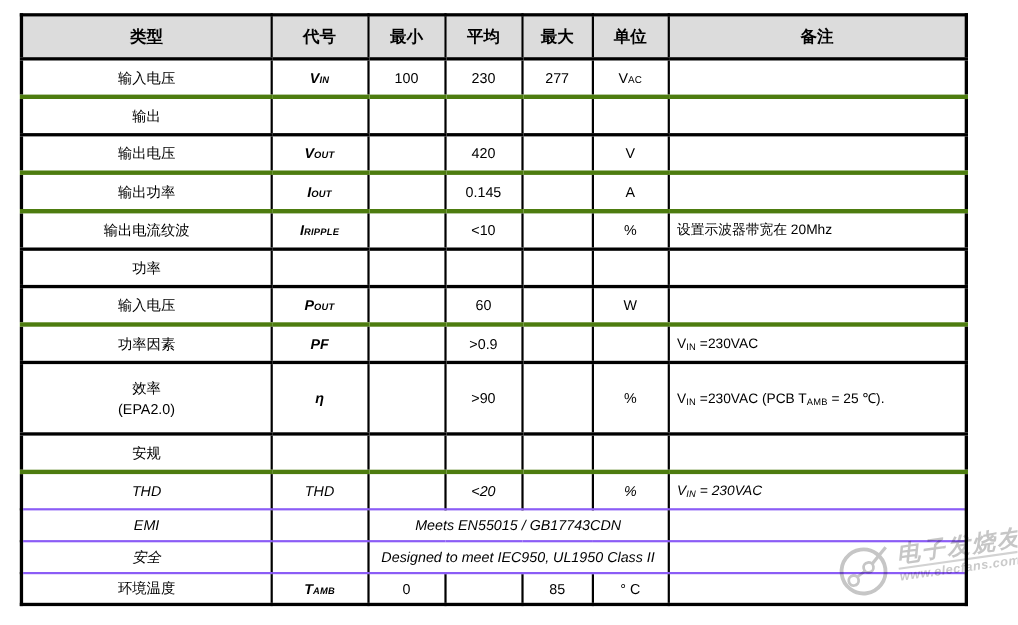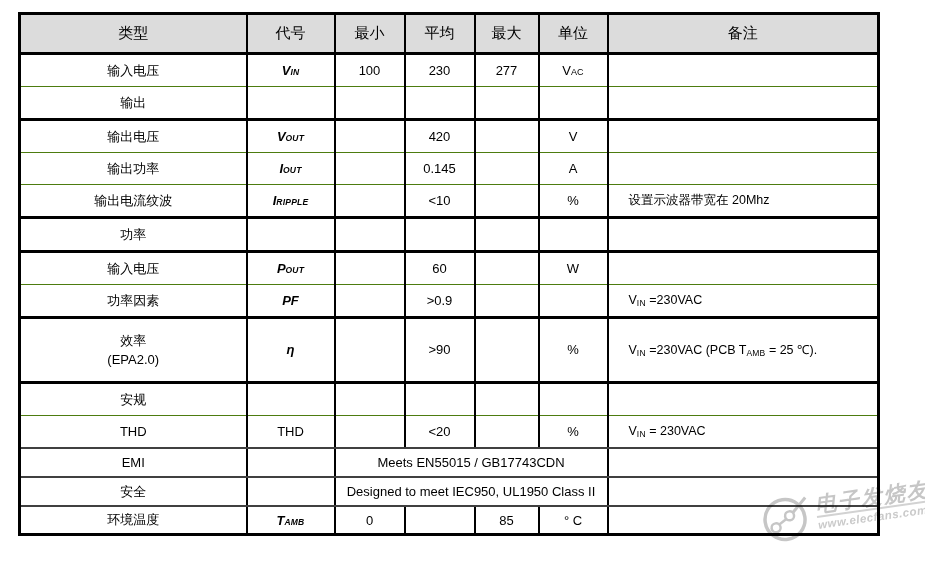--- a/index.html
+++ b/index.html
@@ -11,33 +11,33 @@
     position:absolute; left:18px; top:12px; width:859px;
     border-collapse:collapse; table-layout:fixed; background:#fff;
     border:3px solid #000;
   }
   th, td {
     border-left:2px solid #000; border-right:2px solid #000;
     text-align:center; vertical-align:middle; padding:0;
     overflow:hidden; white-space:nowrap;
   }
   thead th {
-    background:#dcdcdc; font-size:15px; font-weight:normal; height:37px;
+    background:#dcdcdc; font-size:15px; font-weight:bold; height:37px;
     border-bottom:3px solid #000;
   }
   tbody td { font-size:13px; height:31px; }
-  tr.bb-thin  td { border-bottom:1px solid #4d7c0f; }
-  tr.bb-mid   td { border-bottom:2px solid #404040; }
+  tr.bb-thin  td { border-bottom:4px solid #4d7c0f; }
+  tr.bb-mid   td { border-bottom:2px solid #8b5cf6;font-style:italic; }
   tr.bb-thick td { border-bottom:3px solid #000; }
   tr.kind-tall td { height:62px; white-space:normal; line-height:1.5; }
   tr.kind-span td { height:27px; }
   tbody tr:last-child td { height:26px; }
   .c-symbol .seg.em, .c-symbol .subsc.em { font-weight:bold; font-style:italic; }
   .subsc { font-size:8.5px; vertical-align:0; letter-spacing:0.2px; }
-  .c-note { text-align:left; padding-left:20px; font-size:12.5px; }
+  .c-note { text-align:left; padding-left:7px; font-size:12.5px; }
   .c-note .subsc { font-size:8.5px; vertical-align:-2px; }
   .c-span { font-size:13px;margin-top:39px; }
   .c-min, .c-avg, .c-max, .c-unit { font-size:13px; }
   .c-unit .subsc { font-size:9px; vertical-align:0;text-align:right; }
 
   .watermark {
     position:absolute; left:760px; top:494px; width:200px;
     display:flex; align-items:center; gap:3px;
     transform:rotate(-8deg); transform-origin:left center;
     mix-blend-mode:multiply; pointer-events:none;

